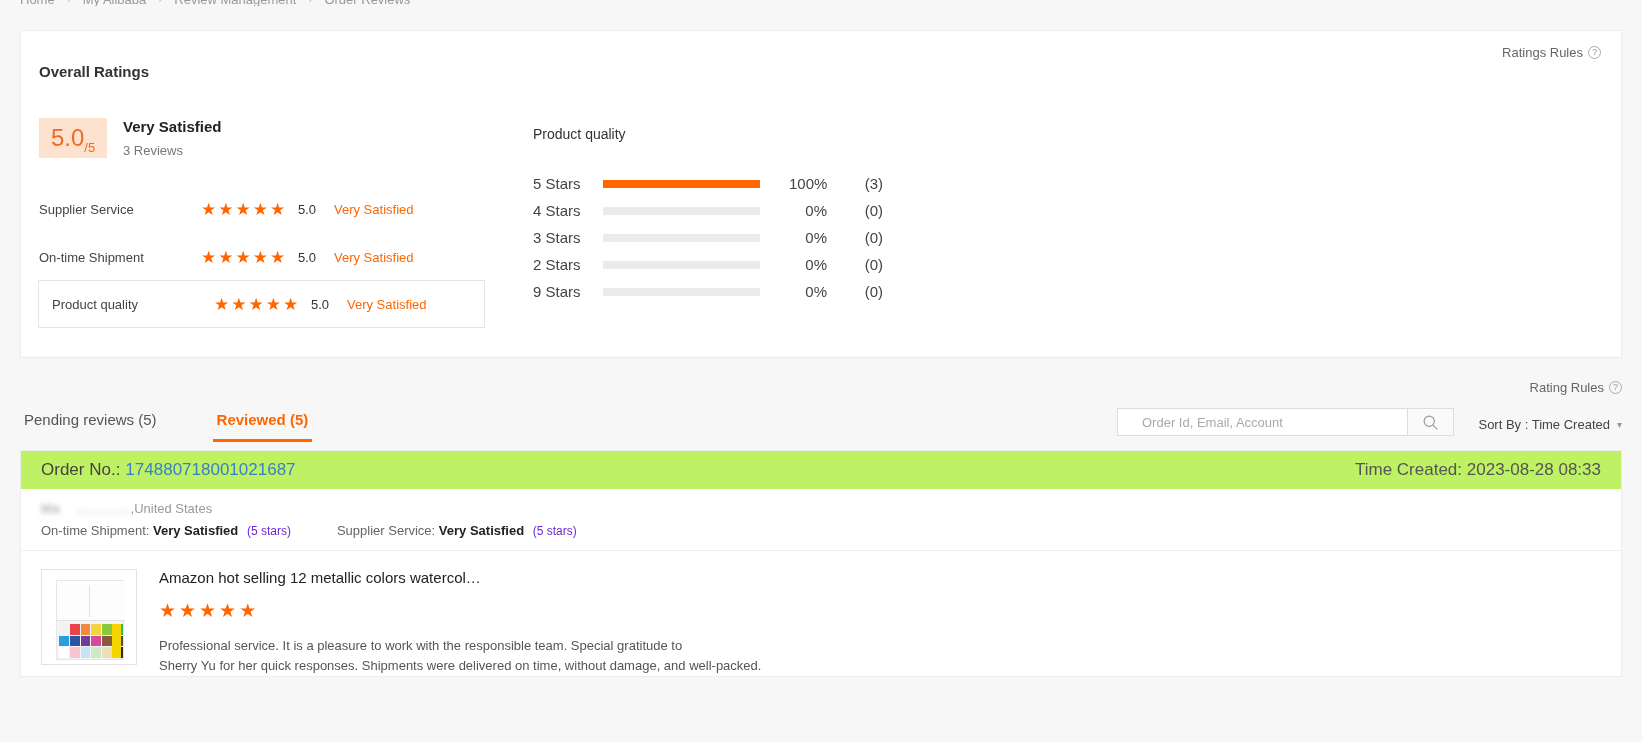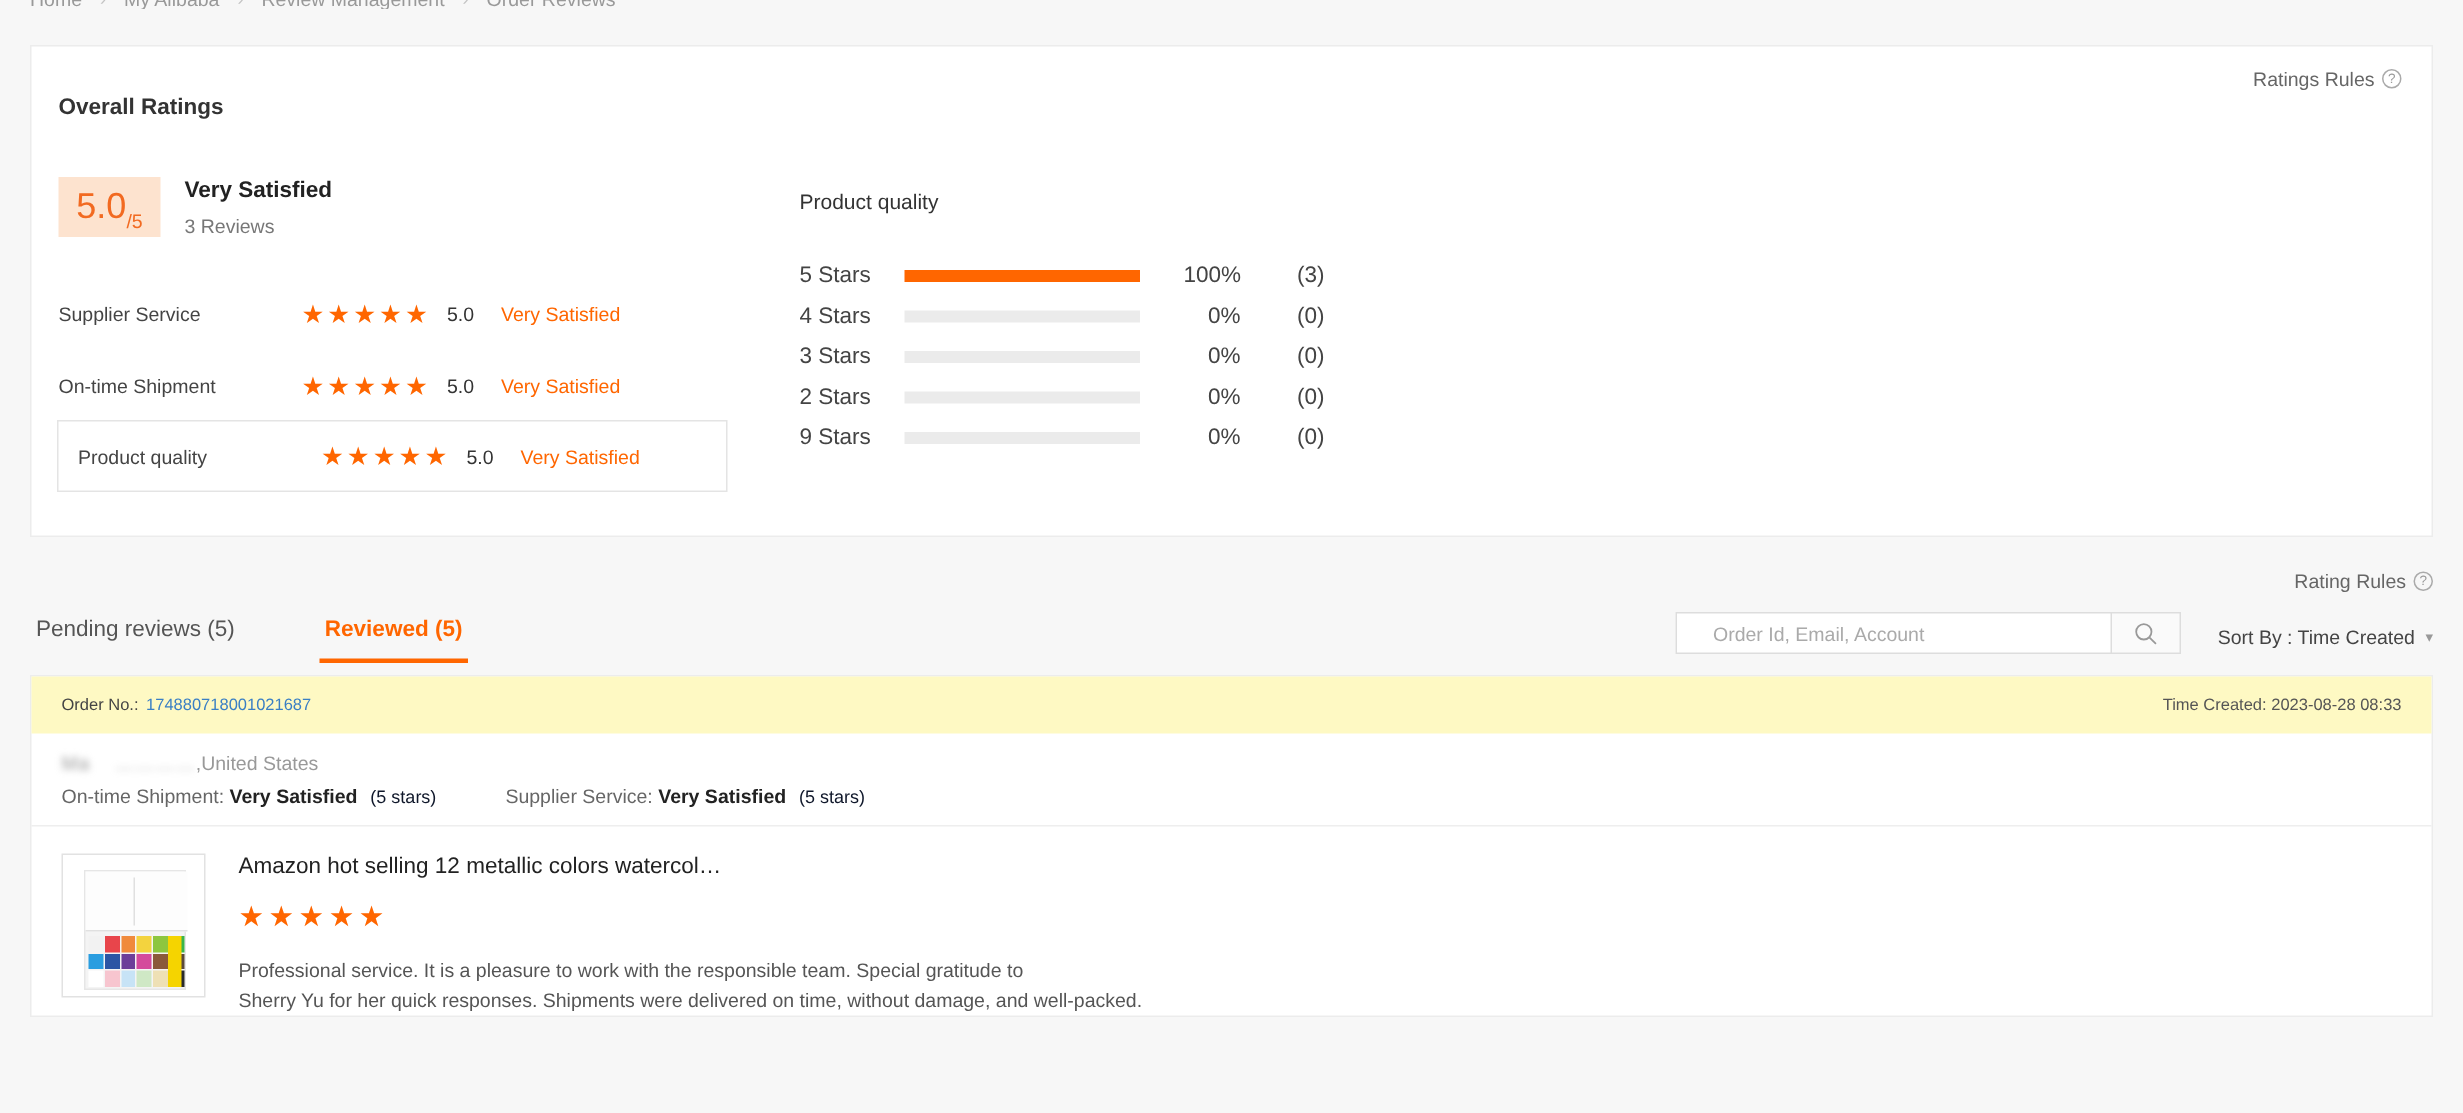--- a/index.html
+++ b/index.html
@@ -174,25 +174,25 @@
   }
   .chev { font-size: 10px; color: #999; }
 
   
   .order-block {
     background: #fff;
     border: 1px solid #ececec;
     margin: 8px 20px 0 20px;
   }
   .order-head {
-    background: #fef9c3;
+    background: #bef264;
     height: 38px;
     display: flex; align-items: center;
     padding: 0 20px;
-    font-size: 11px;
+    font-size: 17px;
     color: #444;
     text-align: center;
   }
   .order-no-label { color: #444; }
   .order-no-value { color: #3a7fc4; margin-left: 5px; cursor: pointer; }
   .time-created { margin-left: auto; color: #555; }
 
   .order-meta { padding: 10px 20px 0 20px; }
   .buyer-line { font-size: 13px; color: #999; height: 20px; line-height: 20px; }
   .buyer-blur {
@@ -203,21 +203,21 @@
   }
   .ratings-line {
     display: flex;
     font-size: 13px;
     color: #666;
     margin-top: 4px;
     padding-bottom: 12px;
   }
   .rl-item { margin-right: 46px; }
   .rl-item b { color: #222; font-weight: bold; }
-  .rl-item .sub { color: #0f172a; font-size: 12px; margin-left: 5px; }
+  .rl-item .sub { color: #6d28d9; font-size: 12px; margin-left: 5px; }
 
   .review-sep { border-top: 1px solid #eee; margin: 0 0 0 0; }
 
   .review-body { display: flex; padding: 18px 20px 0 20px; }
   .thumb {
     width: 96px; height: 96px;
     border: 1px solid #e2e2e2;
     background: #fff;
     flex: none;
     position: relative;

